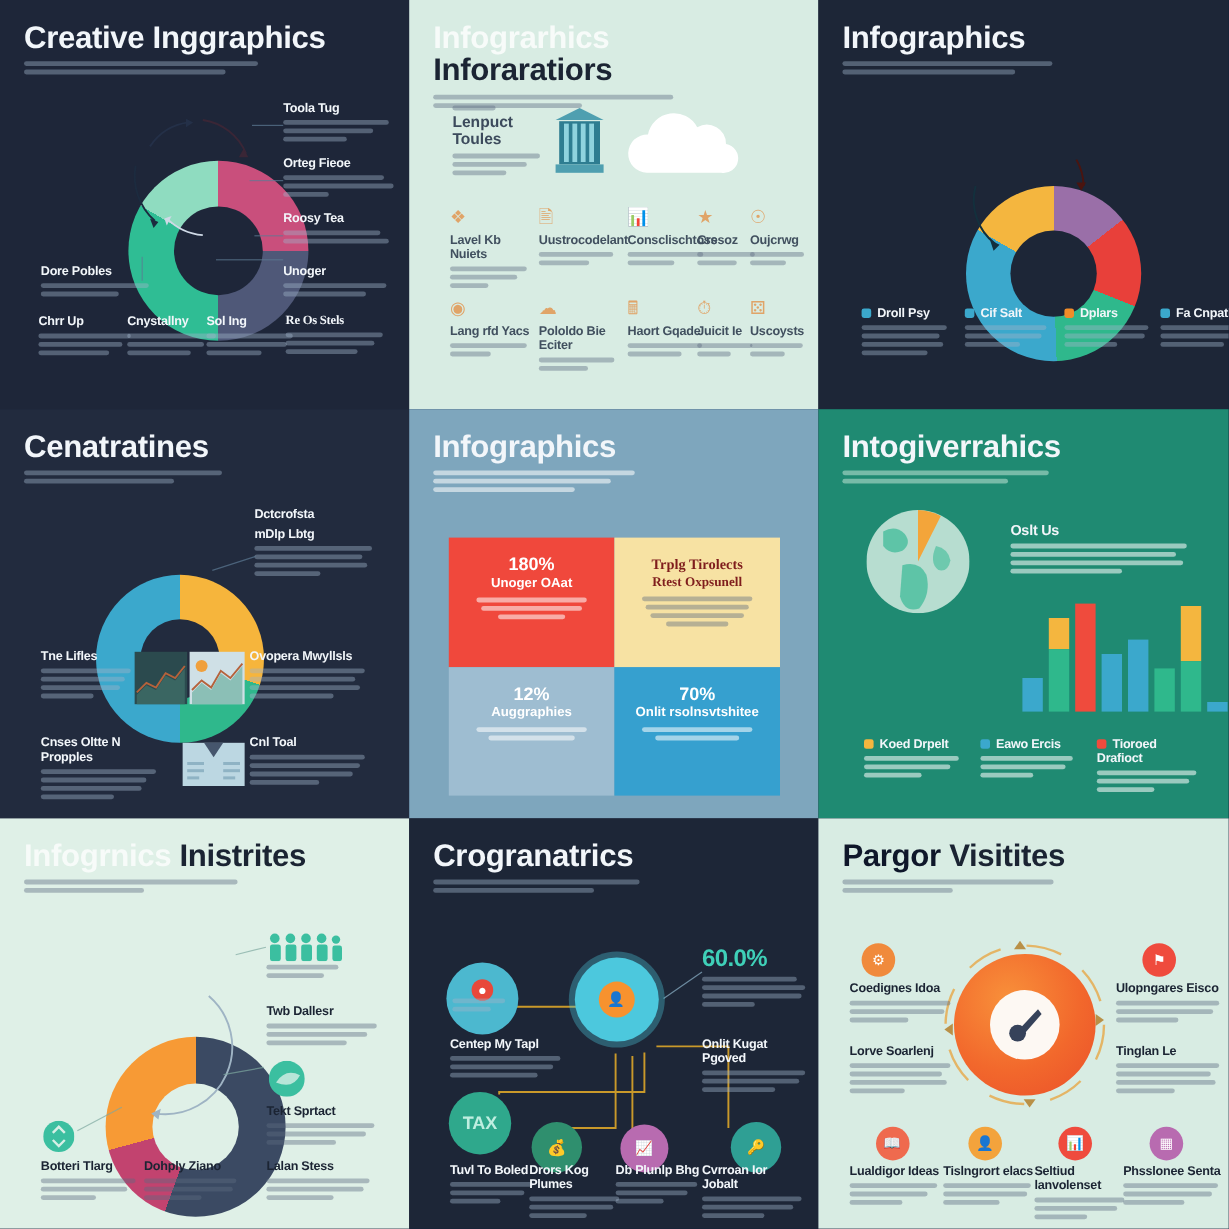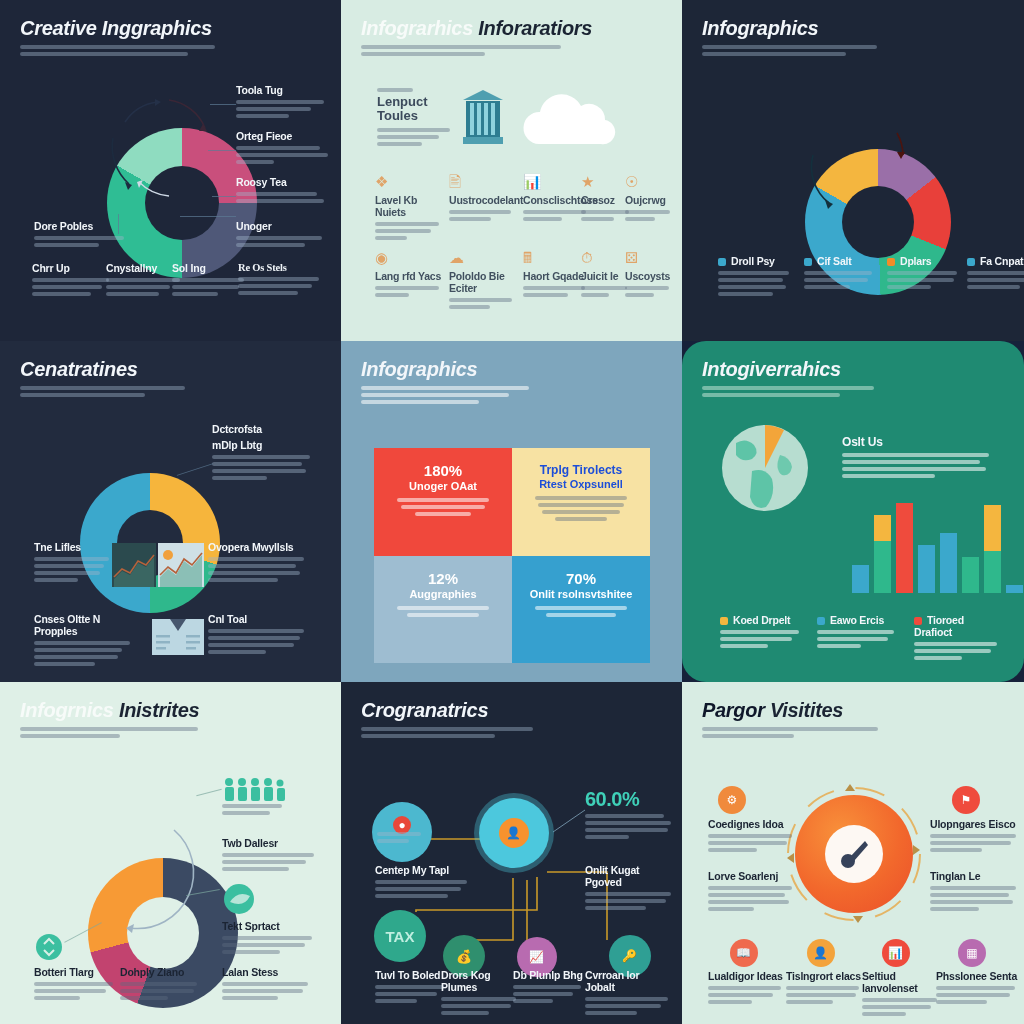--- a/index.html
+++ b/index.html
@@ -9,25 +9,25 @@
           grid-template-columns:341px 341px 342px;
           grid-template-rows:341px 341px 342px; }
   .panel { position:relative; overflow:hidden; padding:18px 20px; }
 
   
   .bg-dark  { background:#1e2639; }
   .bg-dark2 { background:#222b3e; }
   .bg-mint  { background:#d8ece3; }
   .bg-mint2 { background:#dff0e7; }
   .bg-steel { background:#7ea6bd; }
-  .bg-teal  { background:#1f8a72;border-radius:24px; }
+  .bg-teal  { background:#1f8a72; }
   .bg-navy  { background:#1d2637; }
 
   
-  h1.title { font-size:20px; font-weight:bold; letter-spacing:-0.3px; line-height:1.05;font-style:italic; }
+  h1.title { font-size:26px; font-weight:bold; letter-spacing:-0.3px; line-height:1.05; }
   h1.title .w2 { font-weight:bold; }
   .t-light { color:#f2f6fa; }
   .t-dark  { color:#1b2433; }
   .sub { margin-top:6px; }
 
   
   .lines { display:flex; flex-direction:column; gap:3px; }
   .ln { height:4px; border-radius:2px; opacity:.42; }
   .ln.l  { background:#9fb2c9; }
   .ln.d  { background:#5d6c80; }
@@ -74,21 +74,21 @@
   .p7-donut::after { width:72px; height:72px; background:#dff0e7; }
 
   
   .quads { display:grid; grid-template-columns:1fr 1fr; grid-template-rows:1fr 1fr;
            width:276px; height:215px; }
   .q { padding:14px 16px; display:flex; flex-direction:column;
        align-items:center; text-align:center; }
   .q .num { font-size:15px; font-weight:bold; filter:blur(.35px); }
   .q .lab { font-size:11px; font-weight:bold; filter:blur(.35px); margin-top:1px; }
   .q1 { background:#f0483c; color:#fff; }
-  .q2 { background:#f7e2a3; color:#1d4ed8; }
+  .q2 { background:#f7e2a3; color:#7f1d1d;font-family:Liberation Serif, serif; }
   .q3 { background:#9ebdd1; color:#fff; }
   .q4 { background:#36a0cf; color:#fff; }
 
   
   .bars { display:flex; align-items:flex-end; gap:5px; height:100px; }
   .bar { width:17px; border-radius:1px; display:flex; flex-direction:column;
          justify-content:flex-end; }
   .bseg { width:100%; }
 
   

